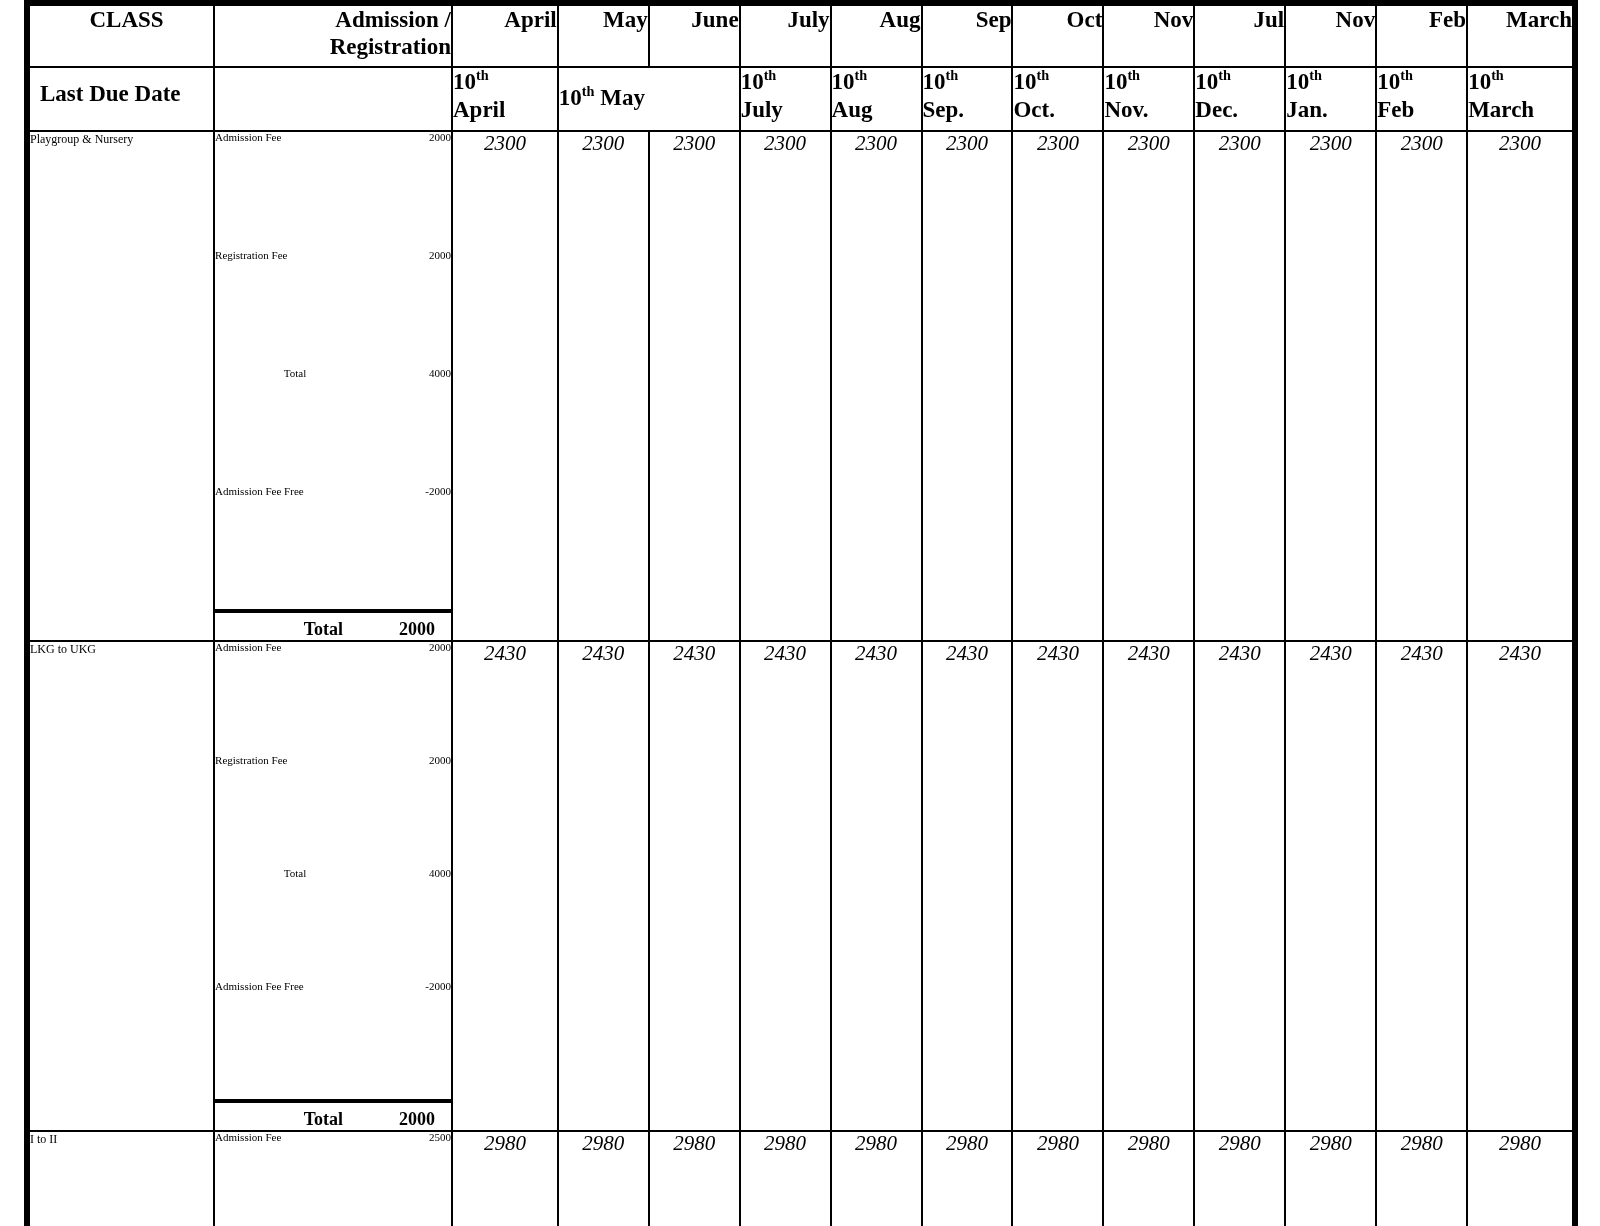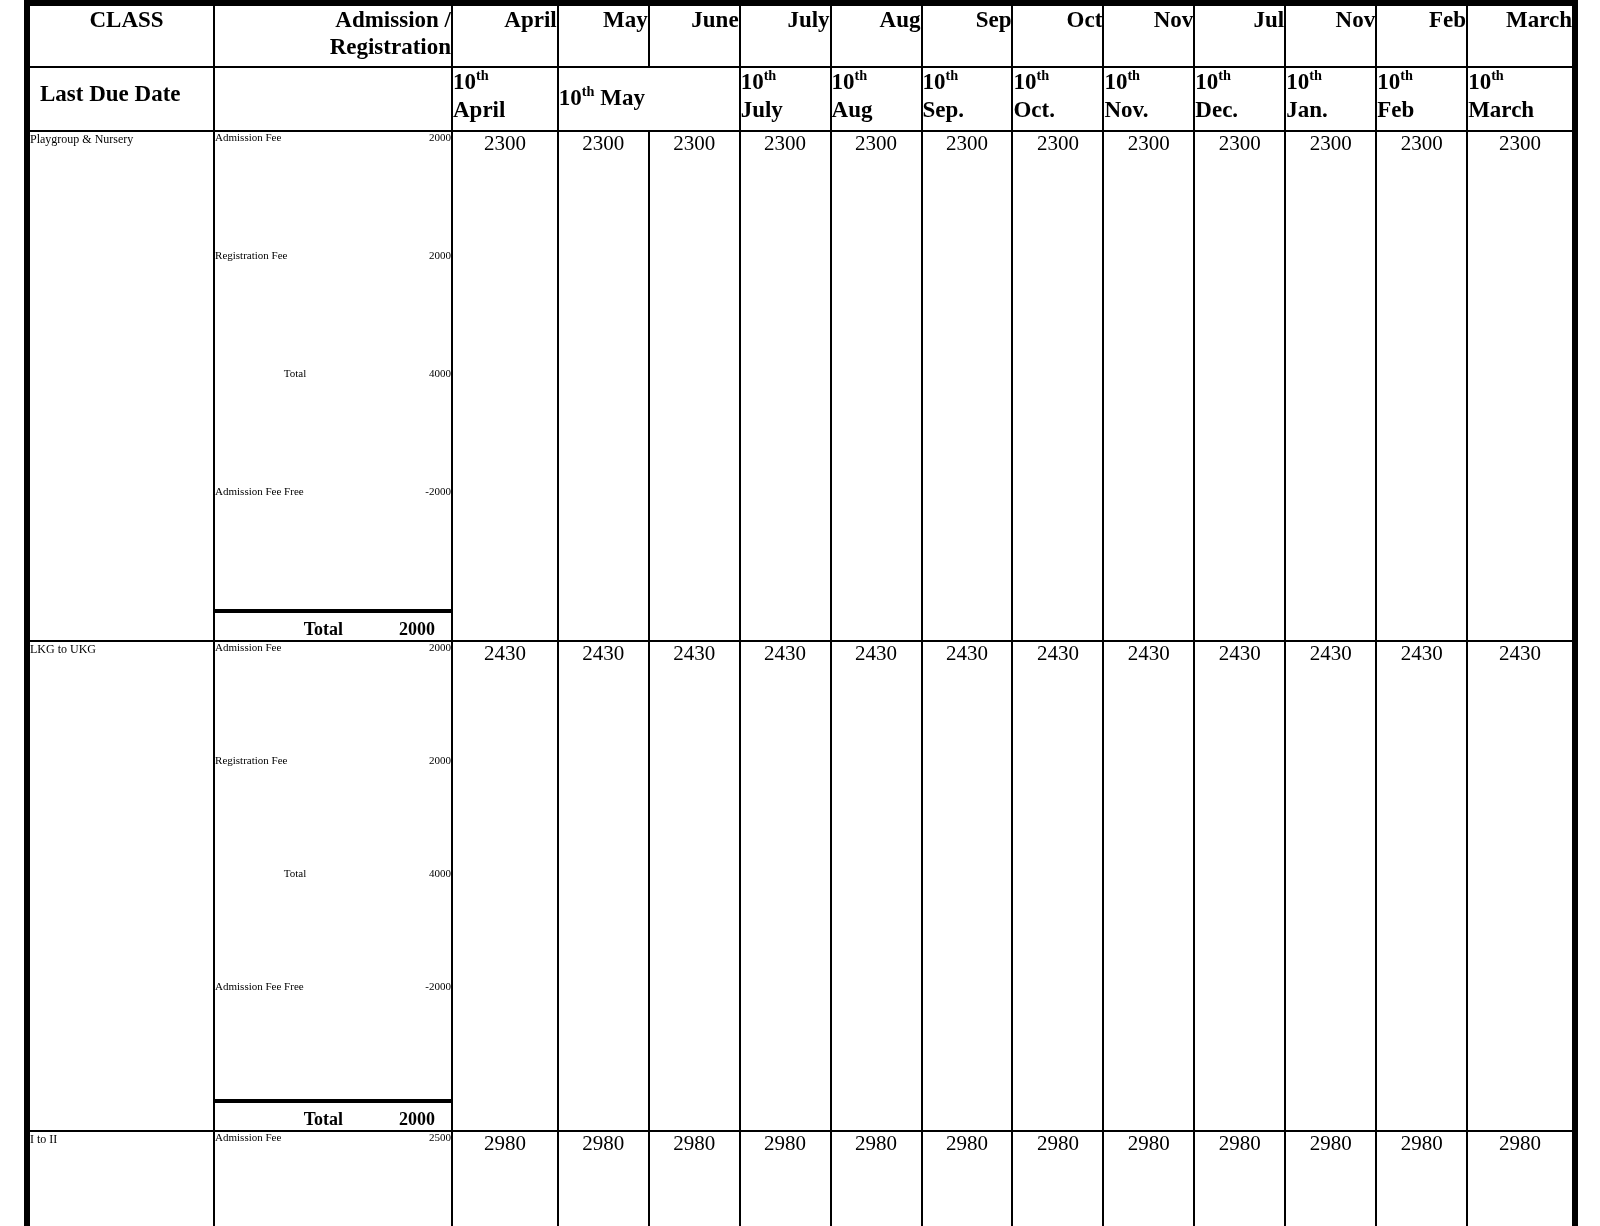--- a/index.html
+++ b/index.html
@@ -125,20 +125,21 @@
     font-size: 18px;
   }
   .total-line .t-lbl { width: 112px; text-align: right; }
   .total-line .t-amt { width: 92px; text-align: right; }
 
   .amt-cell {
     text-align: center;
     font-size: 21px;
     padding-top: 10px;
     line-height: 1.1;
+    font-style: italic;
   }
 
   
   tr.r-play  td { height: 118px; }
   tr.r-lkg   td { height: 113px; margin-top: 16px; }
   tr.r-1to2  td { height: 104px; }
 </style>
 </head>
 <body>
 

